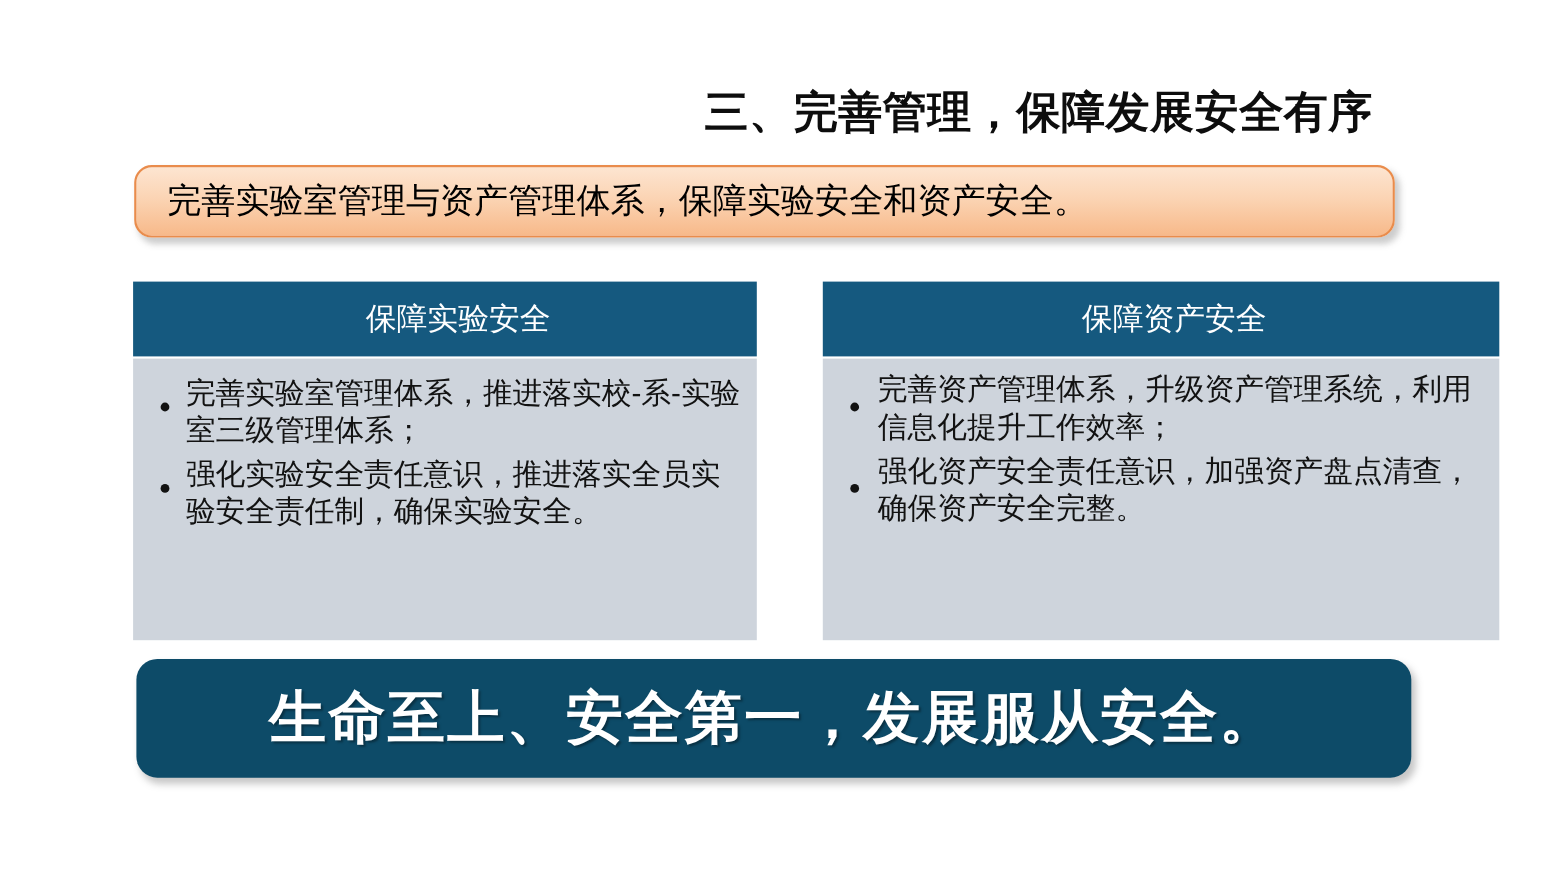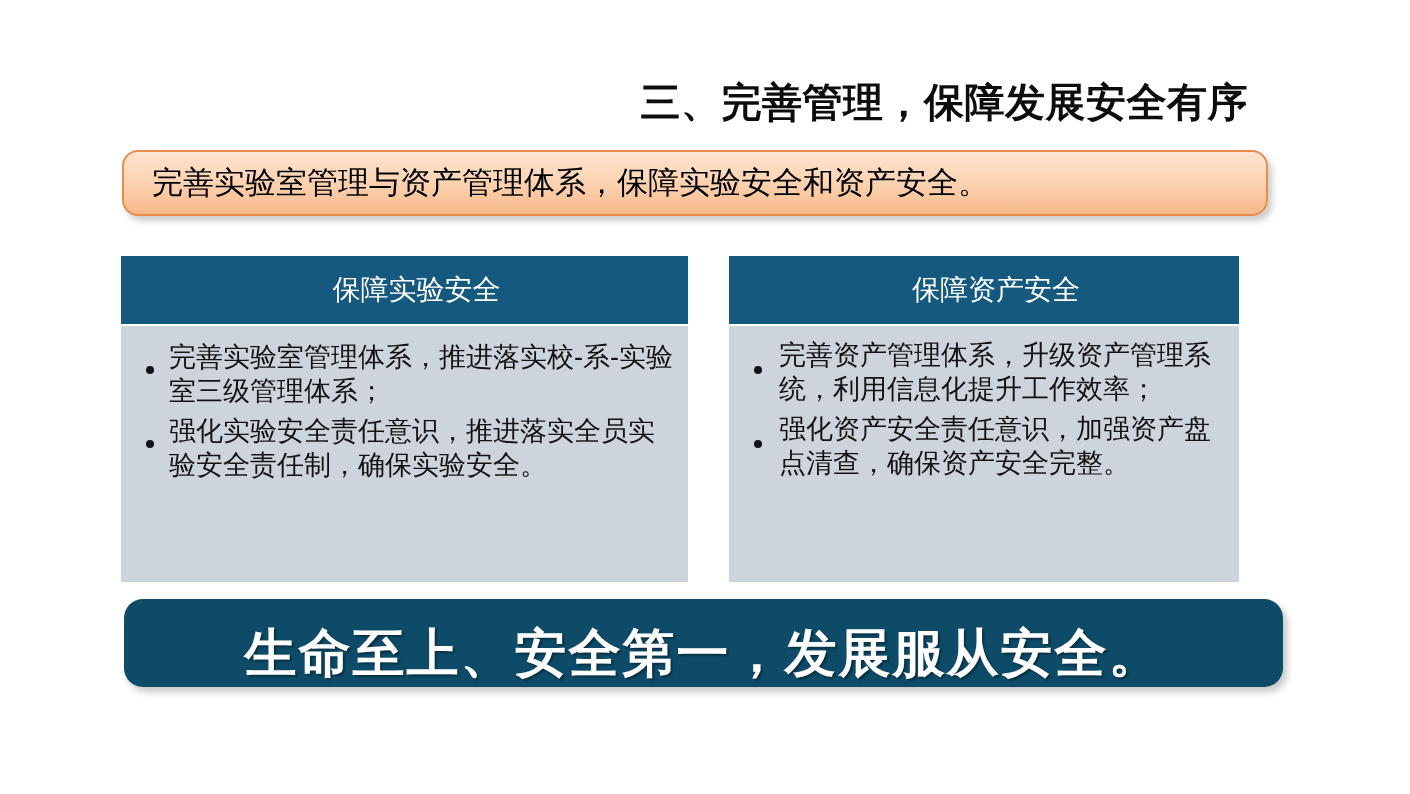--- a/index.html
+++ b/index.html
@@ -61,21 +61,21 @@
   }
 
   
   .panel {
     position: absolute;
     top: 256px;
     width: 567px;
     height: 326px;
   }
   #panel-left  { left: 121px; }
-  #panel-right { left: 729px; width: 510px; }
+  #panel-right { left: 748px; width: 615px; }
 
   .panel-header {
     position: absolute;
     left: 0;
     top: 0;
     width: 100%;
     height: 68px;
     background: #15597f;
     box-sizing: border-box;
     padding-left: 24px;
@@ -127,21 +127,21 @@
     padding-left: 36px;
     font-family: Liberation Mono, monospace;
   }
 
   
   #slogan-banner {
     position: absolute;
     left: 124px;
     top: 599px;
     width: 1159px;
-    height: 88px;
+    height: 108px;
     border-radius: 19px;
     background: #0d4b68;
     box-shadow: 4px 5px 7px rgba(130, 130, 130, 0.45);
   }
   #slogan-text {
     display: block;
     width: 100%;
     height: 108px;
     line-height: 108px;
     text-align: center;

